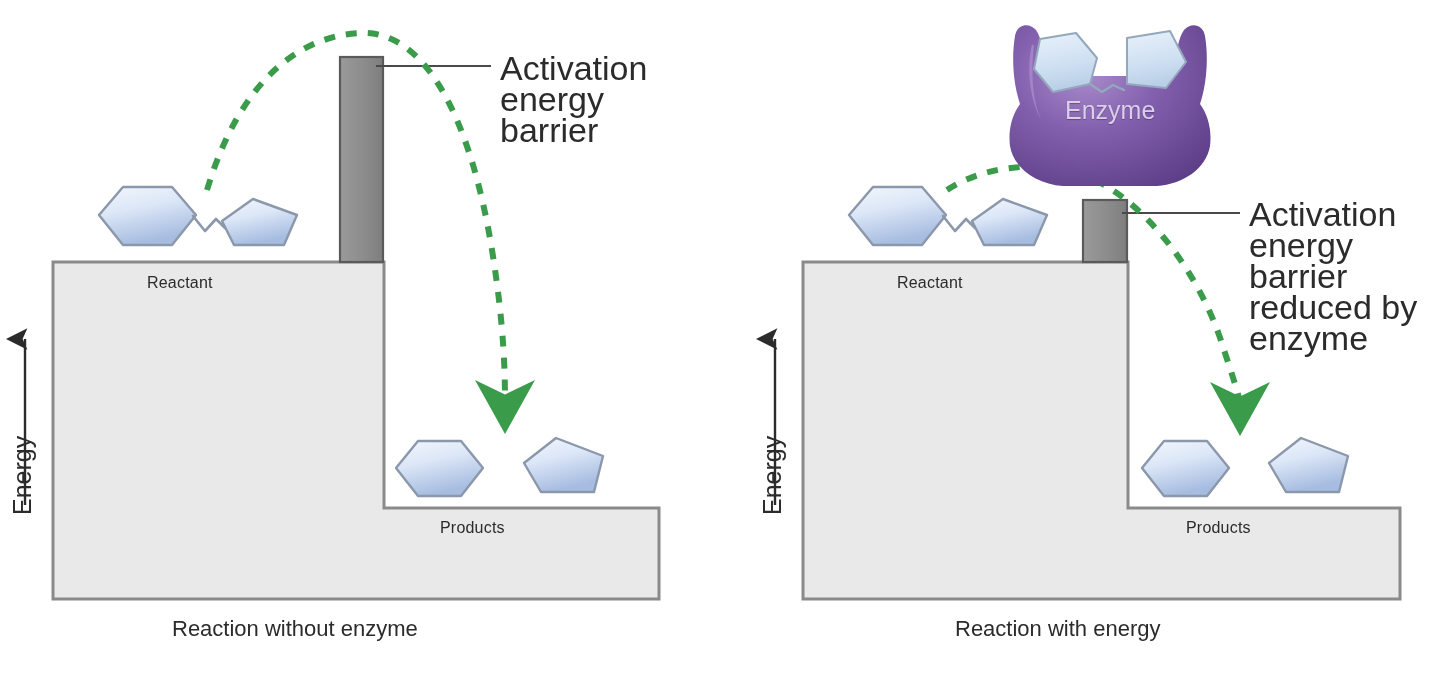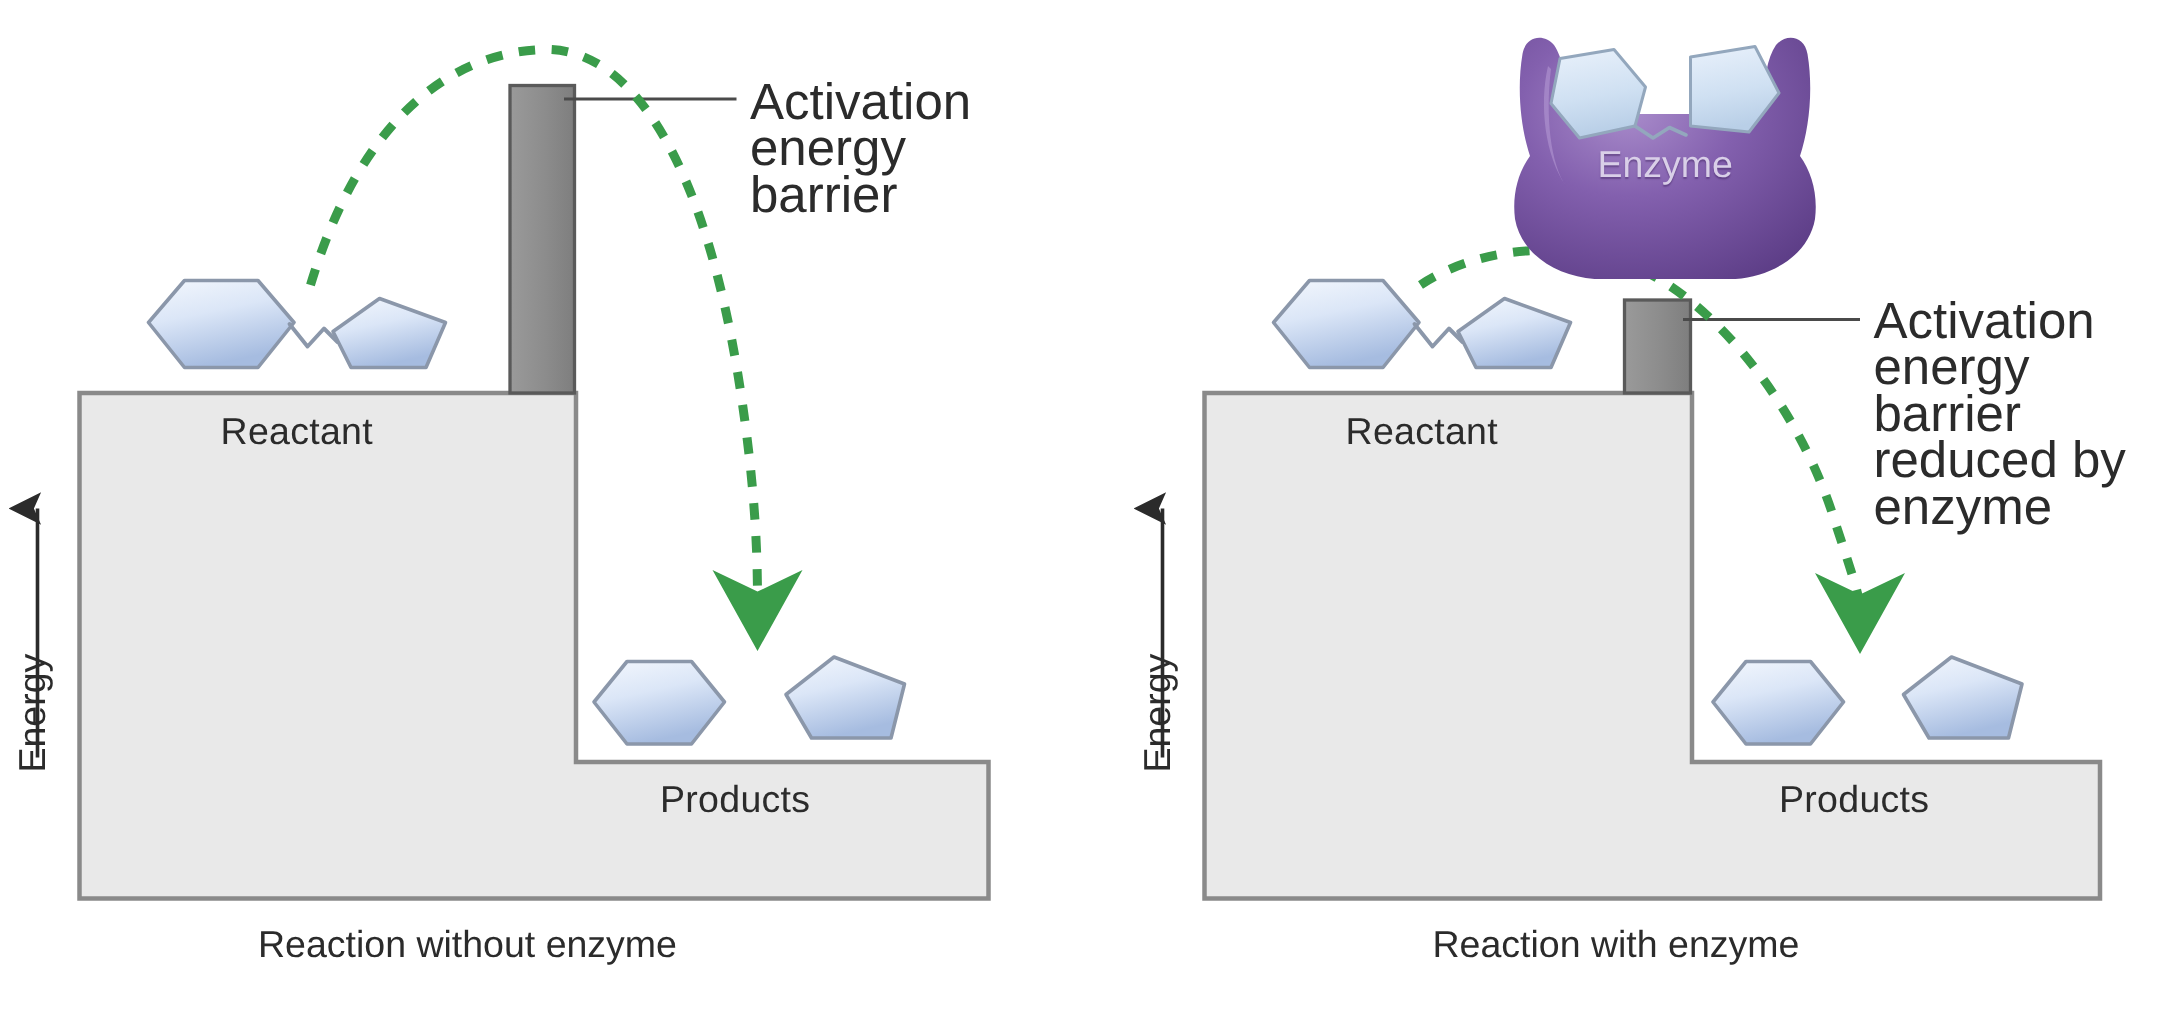--- a/index.html
+++ b/index.html
@@ -25,30 +25,30 @@
     width: 1440px;
     height: 682px;
   }
   .txt {
     position: absolute;
     color: #2b2b2b;
     font-family: "Liberation Sans", sans-serif;
     white-space: pre;
   }
   .label-platform {
-    font-size: 25px;
+    font-size: 16px;
     letter-spacing: 0.2px;
   }
   .label-callout {
     font-size: 34px;
     line-height: 31px;
     white-space: pre-line;
   }
   .label-caption {
-    font-size: 25px;
+    font-size: 22px;
   }
   .axis-label {
     font-size: 25px;
     transform-origin: left top;
     transform: rotate(-90deg);
   }
   .enzyme-word {
     position: absolute;
     font-size: 25px;
     color: #d9cfe8;
@@ -183,17 +183,17 @@
   <div class="txt label-platform" style="left:1186px; top:519px;">Products</div>
 
   <div class="txt label-callout" style="left:1249px; top:199px;">Activation
 energy
 barrier
 reduced by
 enzyme</div>
 
   <div class="txt axis-label" style="left:758px; top:515px;">Energy</div>
 
-  <div class="txt label-caption" style="left:955px; top:616px;">Reaction with enzyme</div>
+  <div class="txt label-caption" style="left:955px; top:616px;">Reaction with energy</div>
 
   <div class="enzyme-word" style="left:1065px; top:96px;">Enzyme</div>
 
 </div>
 
 </body></html>

